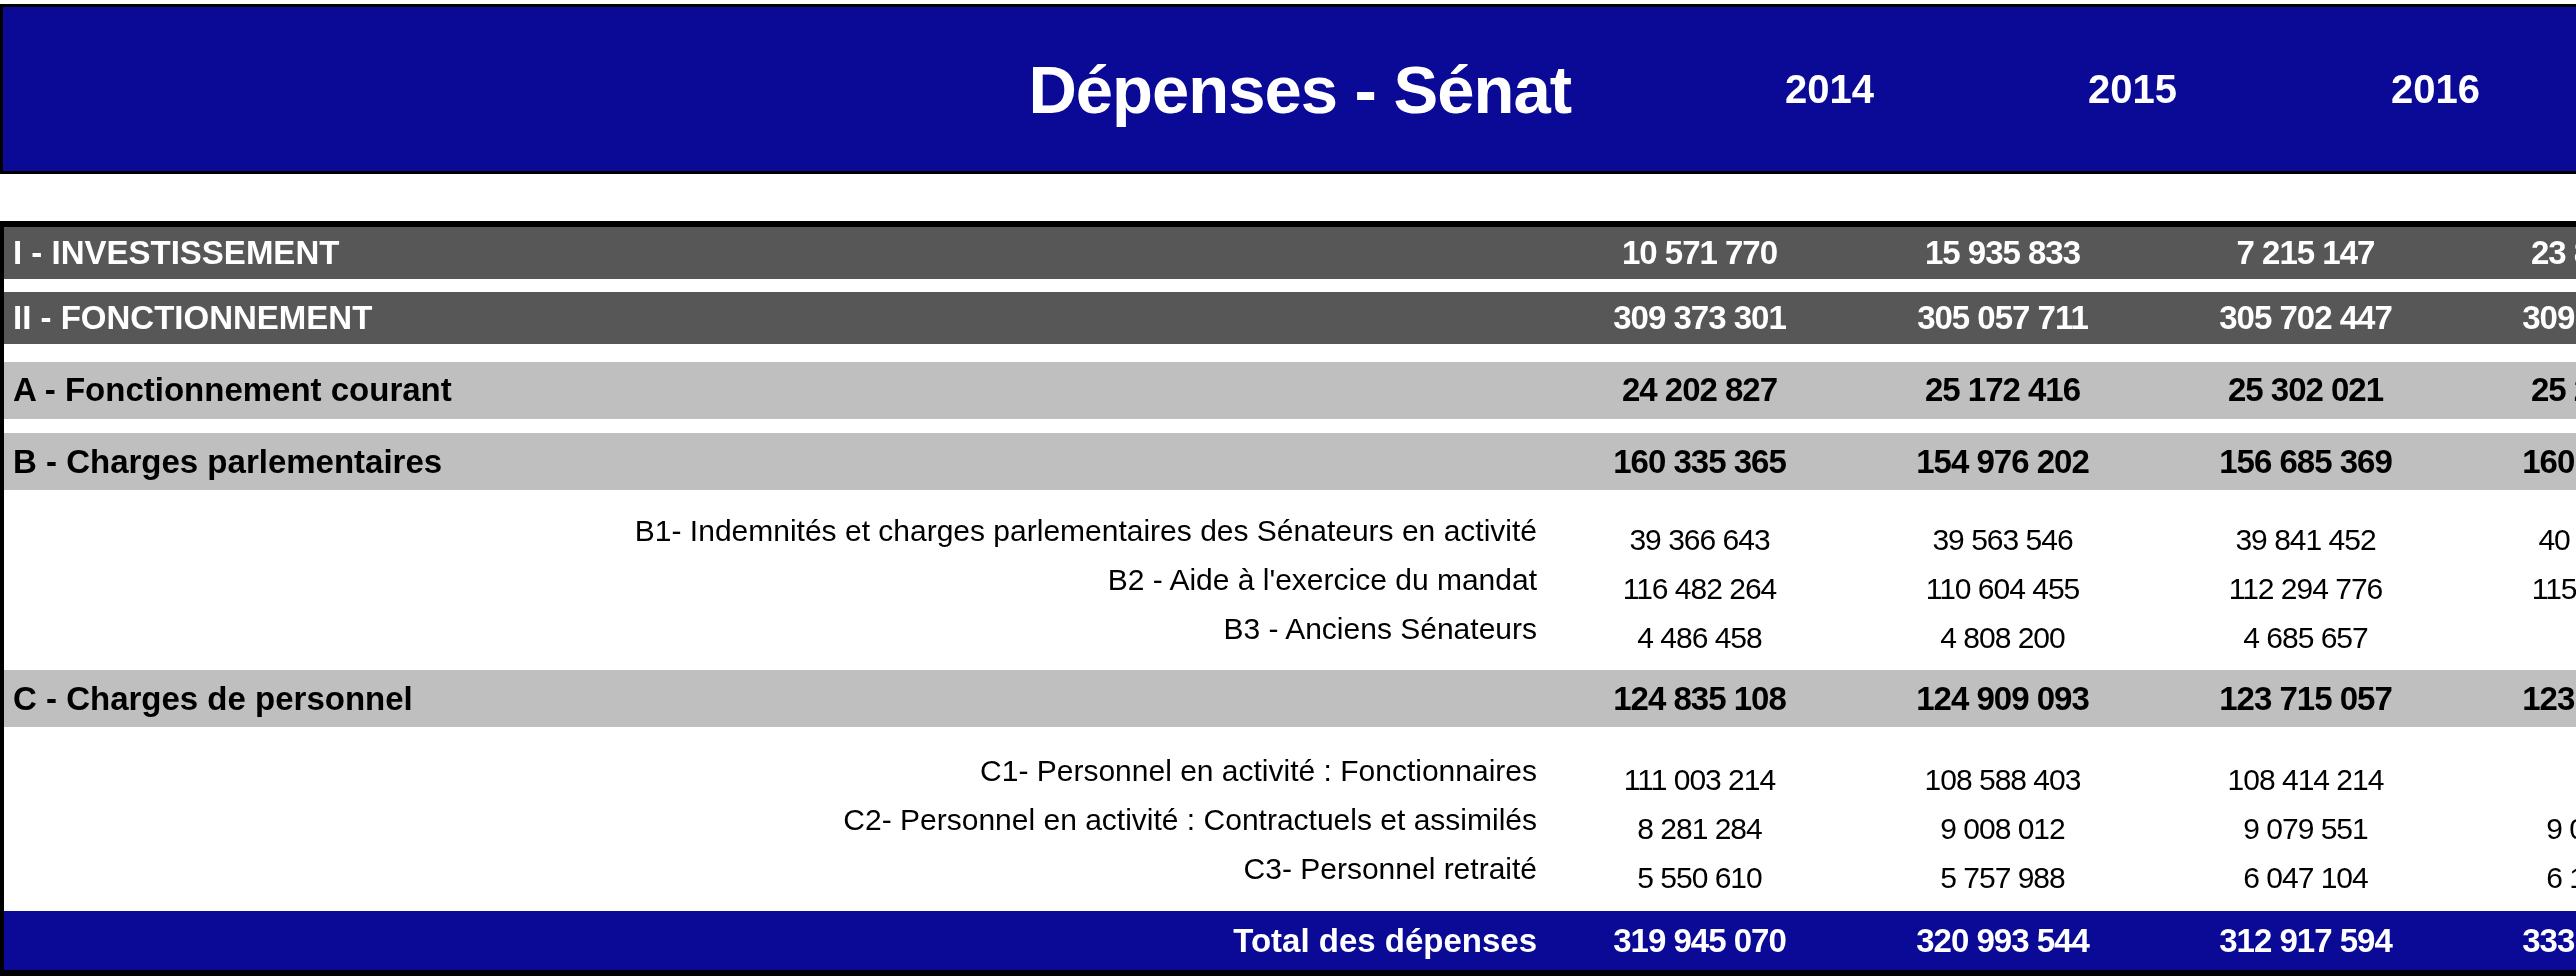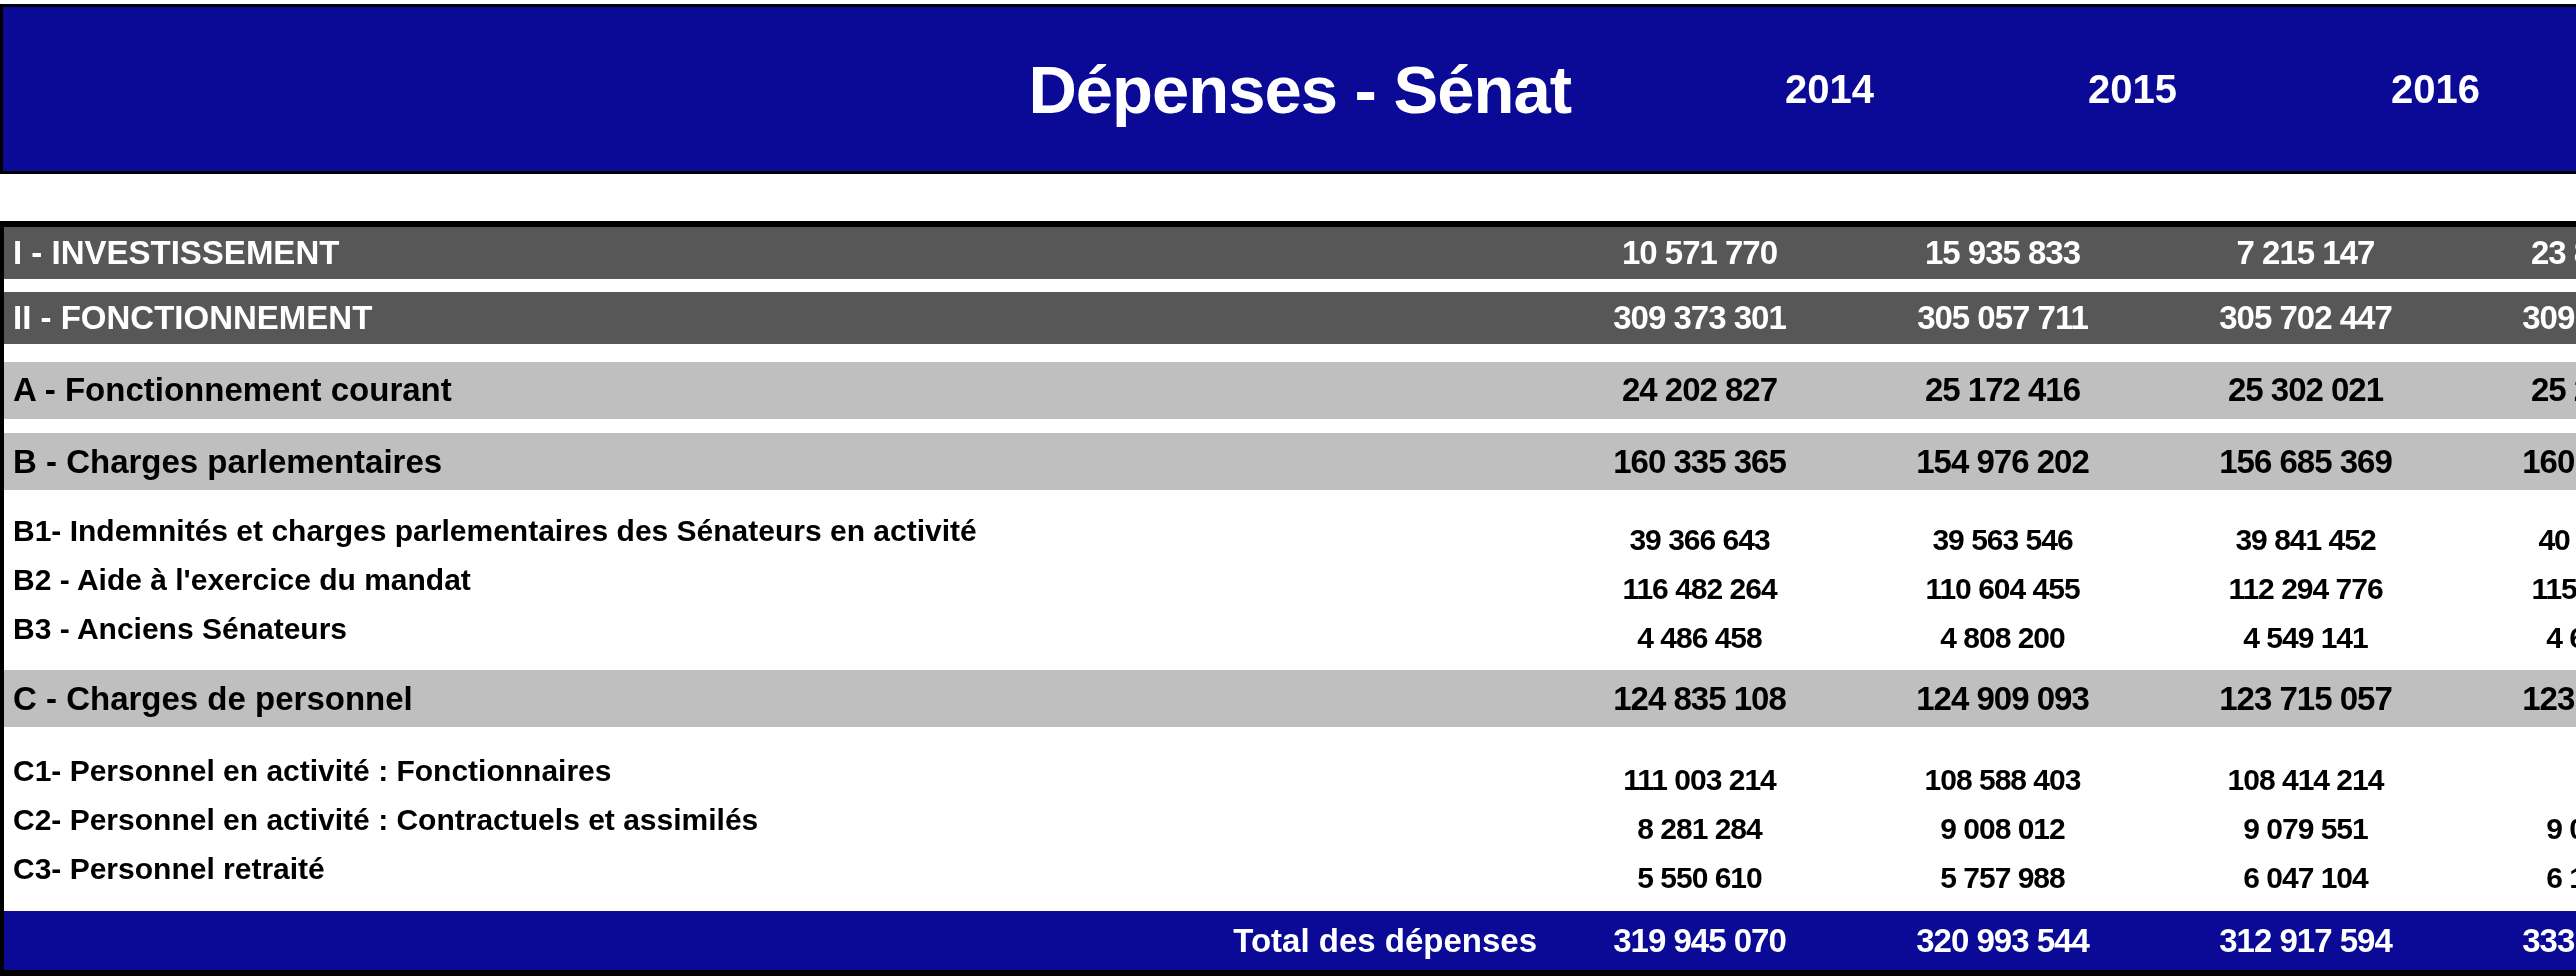--- a/index.html
+++ b/index.html
@@ -82,24 +82,25 @@
     font-size: 33px;
     height: 57px;
   }
   .sub {
     background: #ffffff;
     color: #000000;
     font-size: 30px;
     height: 49px;
   }
   .sub .label {
+    text-align: right;
     padding-right: 33px;
-    font-weight: bold;
-  }
-  .sub .value { font-weight: bold; margin-top: 17px; }
+    font-weight: normal;
+  }
+  .sub .value { font-weight: normal; margin-top: 17px; }
   .total-row {
     background: #0a0a96;
     color: #ffffff;
     font-weight: bold;
     font-size: 33px;
     height: 59px;
   }
   .total-row .label {
     text-align: right;
     padding-right: 33px;
@@ -173,21 +174,20 @@
         <div class="label">B2 - Aide à l'exercice du mandat</div>
         <div class="value">116 482 264</div>
         <div class="value">110 604 455</div>
         <div class="value">112 294 776</div>
         <div class="value">115 422 794</div>
       </div>
       <div class="row sub">
         <div class="label">B3 - Anciens Sénateurs</div>
         <div class="value">4 486 458</div>
         <div class="value">4 808 200</div>
-        <div class="value">4 549 141</div>
         <div class="value">4 685 657</div>
       </div>
       <div class="row section-light">
         <div class="label">C - Charges de personnel</div>
         <div class="value">124 835 108</div>
         <div class="value">124 909 093</div>
         <div class="value">123 715 057</div>
         <div class="value">123 594 894</div>
       </div>
       <div class="row sub">

